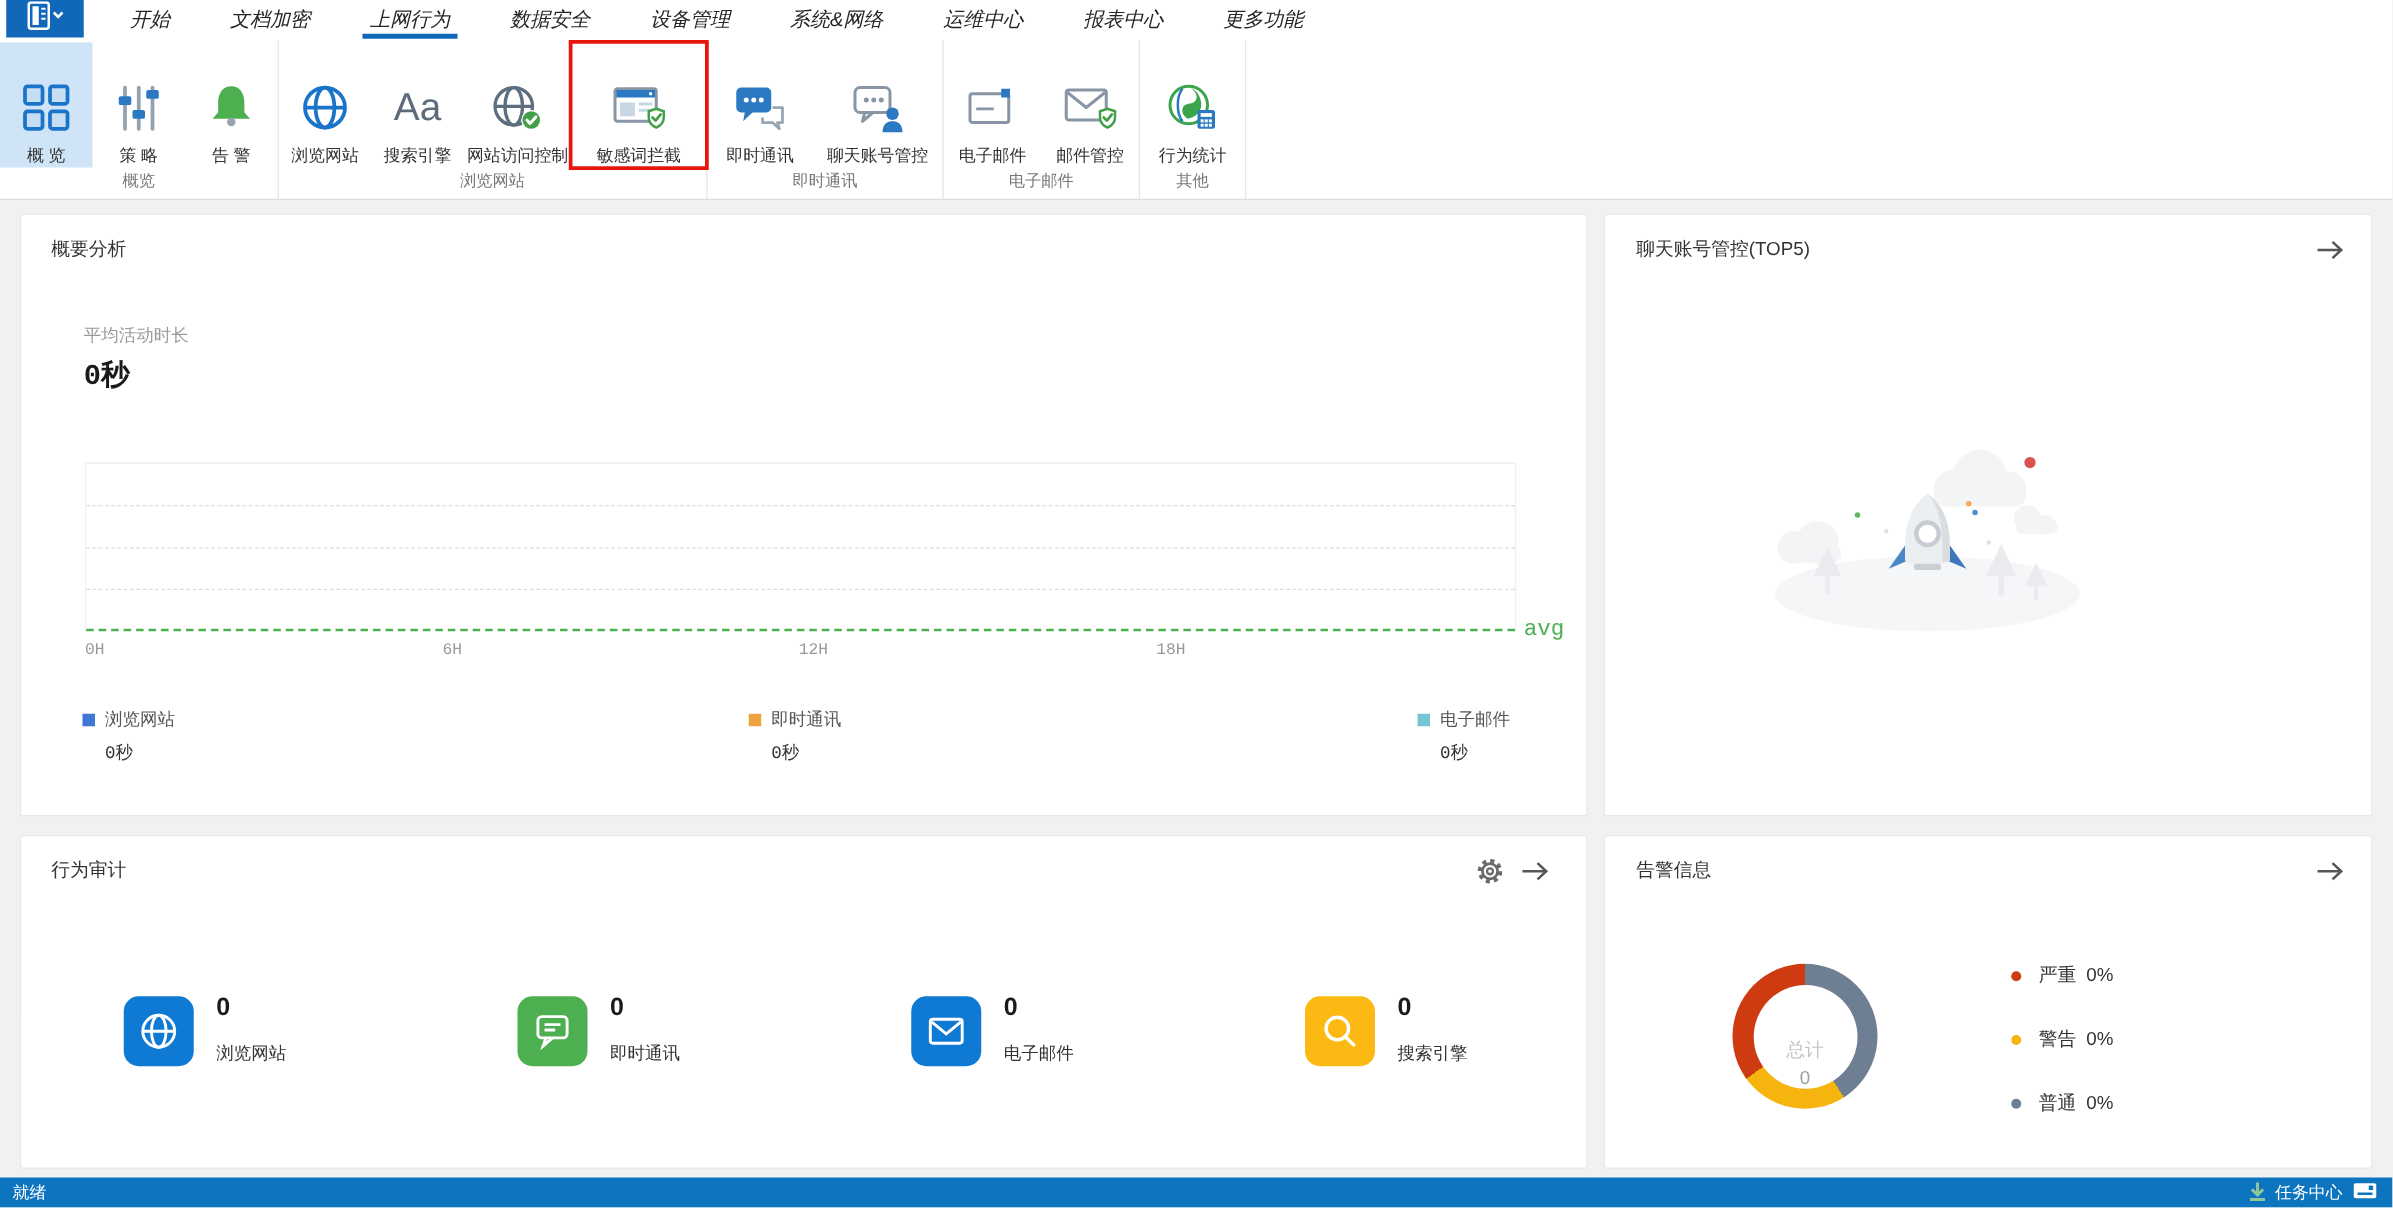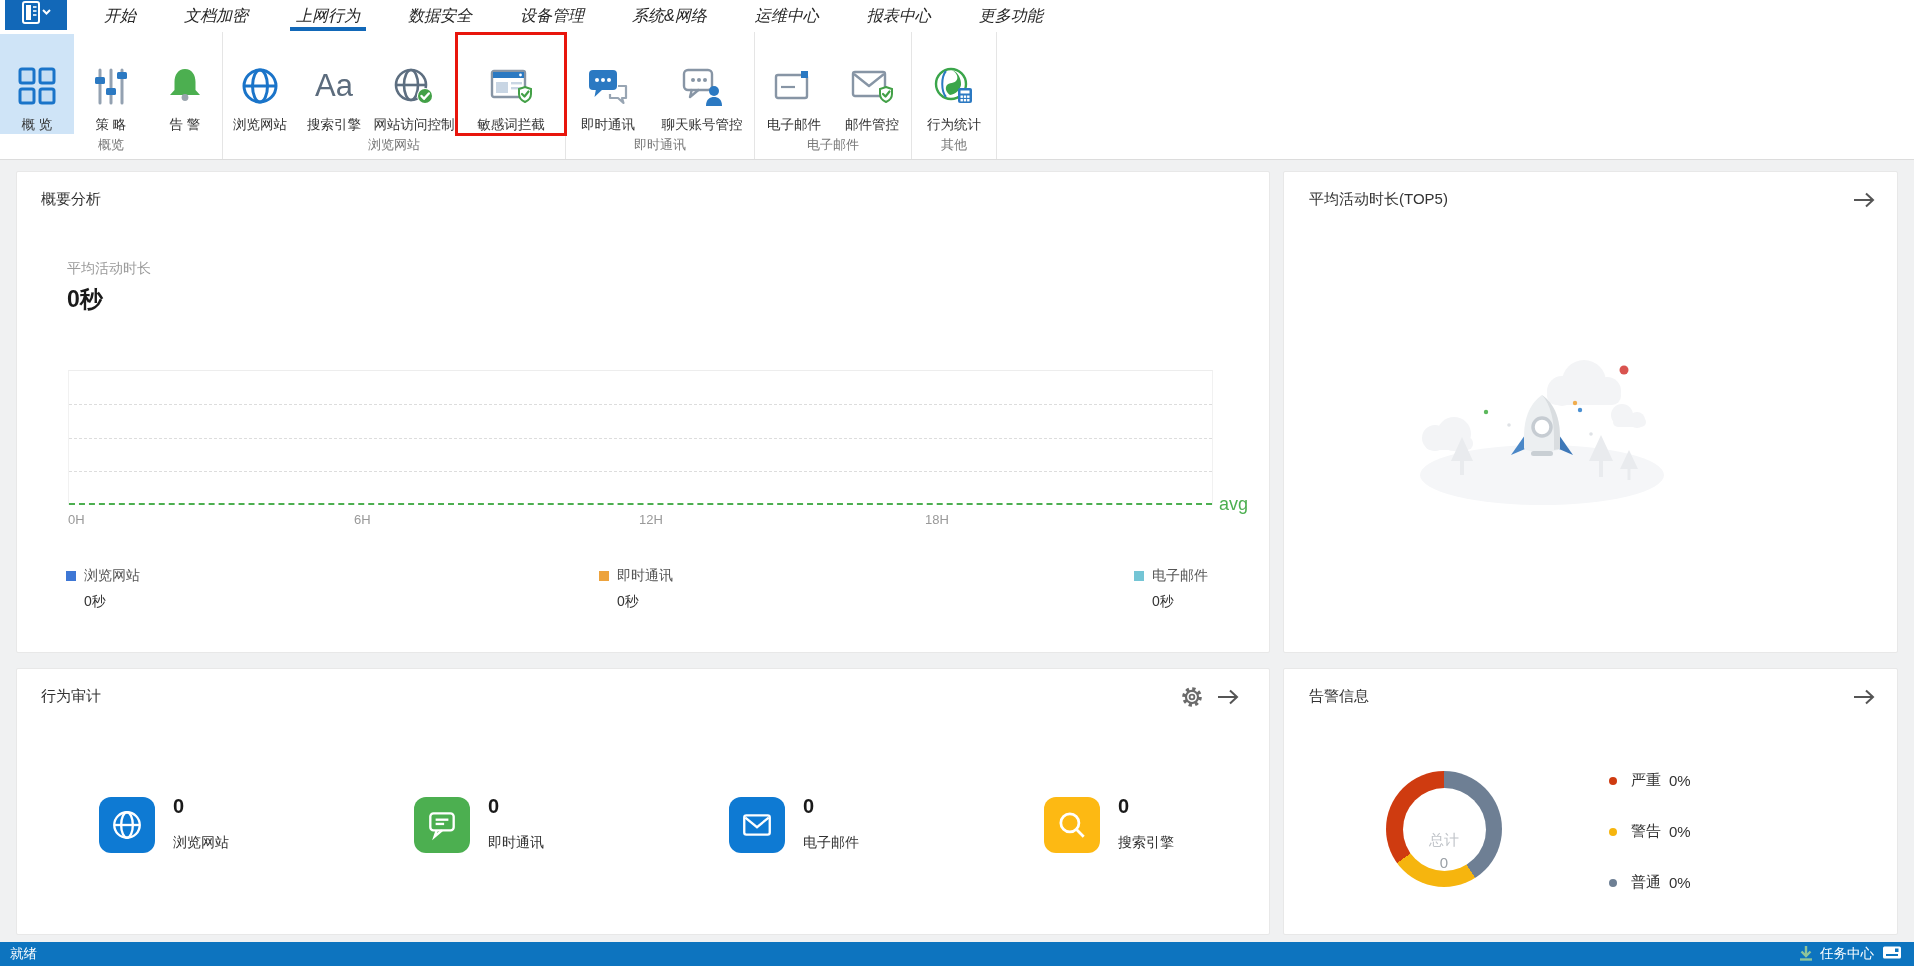--- a/index.html
+++ b/index.html
@@ -28,21 +28,21 @@
   .ric{height:52px;display:flex;align-items:center;justify-content:center;}
   .ril{font-size:13.5px;color:#333;margin-top:4px;white-space:nowrap;}
   .rglabel{text-align:center;font-size:13px;color:#777;padding:2px 0 6px 0;}
   .font-glyph{font-size:31px;color:#5c6c7d;font-family:"Liberation Sans","DejaVu Sans",sans-serif;}
   
   .content{position:absolute;left:0;top:160px;width:1914px;height:782px;background:#f0f1f2;}
   .card{position:absolute;background:#fff;border:1px solid #e8e8e8;box-sizing:border-box;border-radius:2px;}
   .card-title{position:absolute;left:24px;top:18px;font-size:15px;color:#333;}
   .hicon{position:absolute;top:16px;cursor:pointer;display:flex;align-items:center;justify-content:center;width:26px;height:24px;}
   
-  #card-overview{left:16px;top:11px;width:1254px;height:482px;}
+  #card-overview{left:16px;top:11px;width:1254px;height:482px;font-family:Liberation Mono, monospace;}
   .metric-label{position:absolute;left:50px;top:88px;font-size:14px;color:#9b9b9b;}
   .metric-value{position:absolute;left:50px;top:112px;font-size:23px;font-weight:bold;color:#1a1a1a;}
   .chartbox{position:absolute;left:51px;top:198px;width:1143px;height:134px;
     border-top:1px solid #ededed;border-left:1px solid #f1f1f1;border-right:1px solid #f1f1f1;}
   .gline{position:absolute;left:0;width:100%;border-top:1px dashed #ddd;}
   .avgline{position:absolute;left:0;bottom:0;width:100%;border-top:2px dashed #4caf50;}
   .avglabel{position:absolute;left:1202px;top:322px;font-size:18px;color:#4caf50;}
   .xtick{position:absolute;top:340px;font-size:13px;color:#999;}
   .lg-item{position:absolute;top:395px;}
   .lg-head{display:flex;align-items:center;font-size:14px;color:#555;}
@@ -331,21 +331,21 @@
     <div class="lg-item" style="left:1117px">
       <div class="lg-head">
           <span class="lg-sq lg-teal"></span>
         <span>电子邮件</span>
         </div>
       <div class="lg-val">0秒</div>
     </div>
   </div>
 
   <div class="card" id="card-top5">
-    <div class="card-title" style="left:25px">平均活动时长(TOP5)</div>
+    <div class="card-title" style="left:25px">聊天账号管控(TOP5)</div>
     <div class="hicon" style="left:567px">
       <svg width="24" height="16" viewBox="0 0 24 16" fill="none" stroke="#555" stroke-width="2">
         <line x1="2" y1="8" x2="21" y2="8"></line>
           <polyline points="14,1.5 21,8 14,14.5"></polyline>
         </svg>
     </div>
     <div class="illus">
       <svg width="330" height="180" viewBox="0 0 330 180">
         <g fill="#f3f4f6">
           <circle cx="205" cy="45" r="22"></circle>

